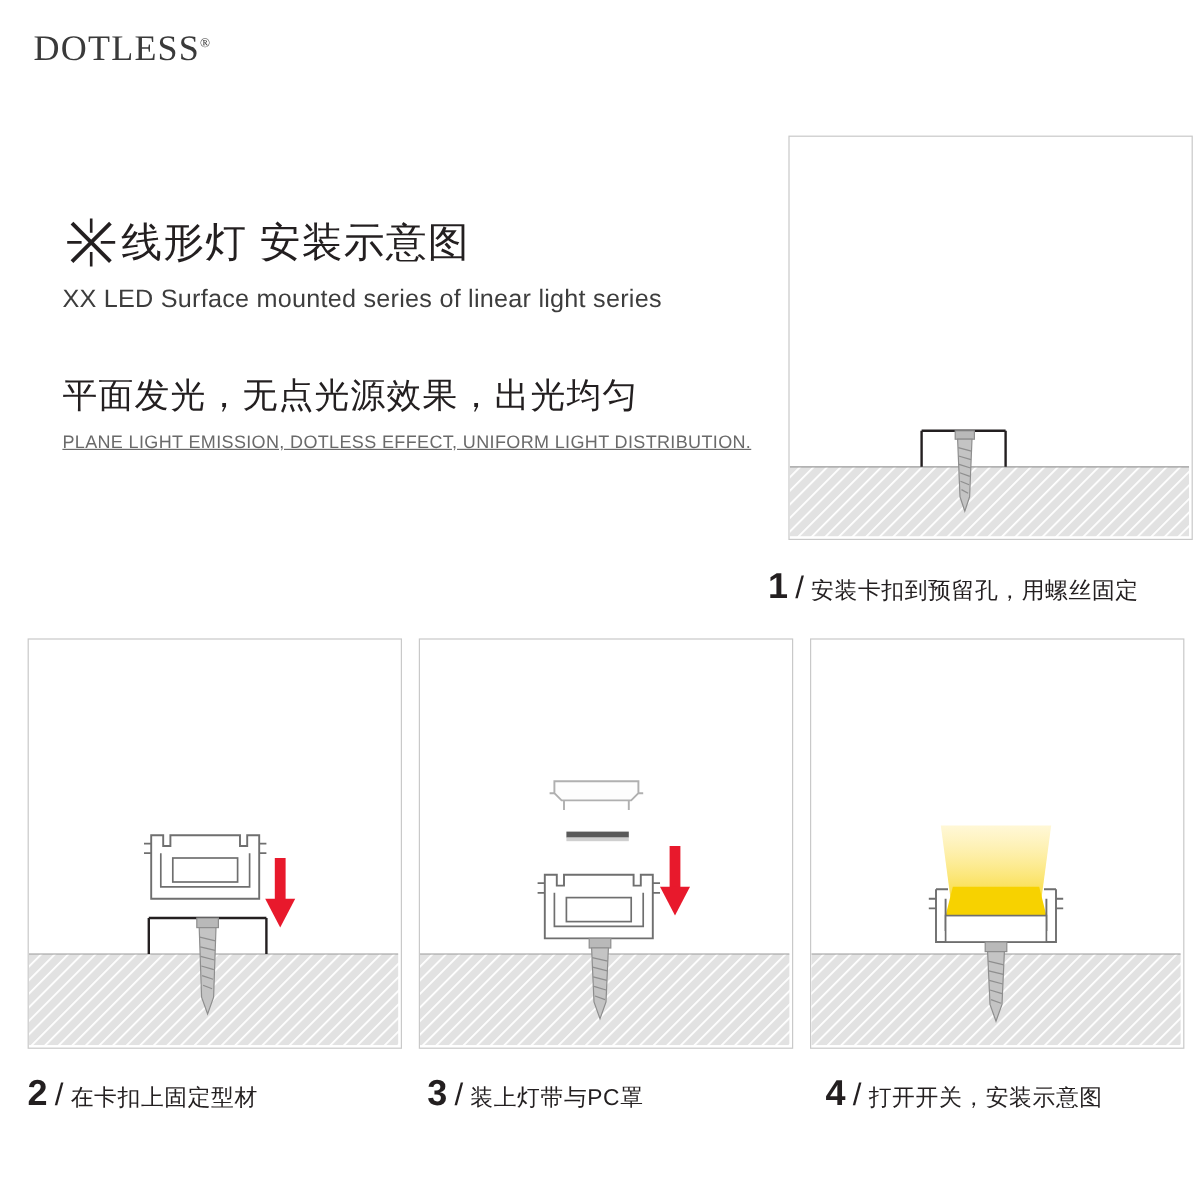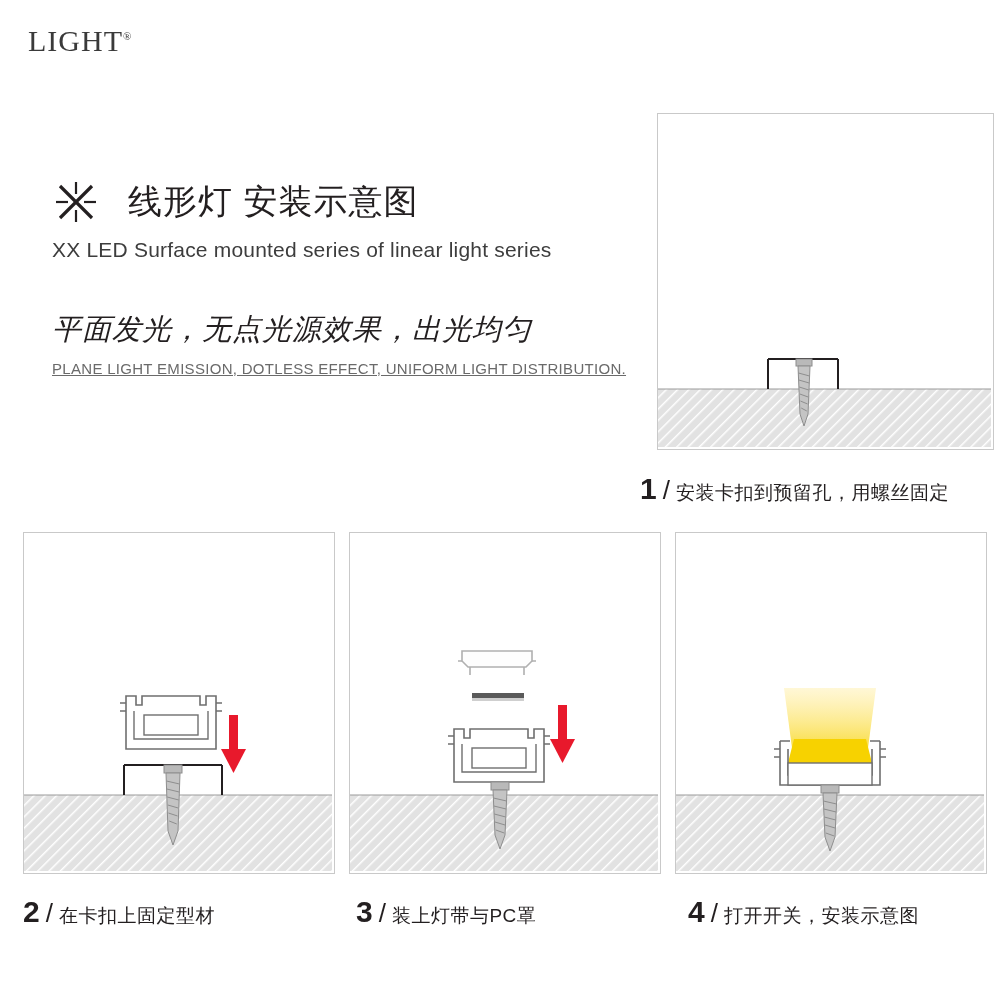--- a/index.html
+++ b/index.html
@@ -14,32 +14,32 @@
   
   .brand{
     position:absolute;left:28px;top:24px;
     font-family:"Liberation Serif","DejaVu Serif",serif;
     font-size:30px;letter-spacing:1px;color:#3a3a3a;font-weight:400;
   }
   .brand .reg{font-size:11px;vertical-align:super;}
 
   
   .headline-wrap{position:absolute;left:52px;top:178px;width:580px;}
-  .title-row{display:flex;align-items:center;gap:28px;}
+  .title-row{display:flex;align-items:center;gap:1px;}
   .x-mark{width:48px;height:48px;flex:0 0 48px;}
   .title-cn{
     font-size:34px;letter-spacing:1px;color:#231f20;font-weight:400;
     white-space:nowrap;
   }
   .title-en{
     margin-top:12px;font-size:21px;color:#3d3d3d;letter-spacing:.2px;
     font-family:"Liberation Sans","DejaVu Sans",sans-serif;
   }
   .sub-cn{
-    margin-top:48px;font-size:29px;color:#231f20;letter-spacing:1px;white-space:nowrap;font-style:italic;
+    margin-top:48px;font-size:29px;color:#231f20;letter-spacing:1px;white-space:nowrap;
   }
   .sub-en{
     margin-top:10px;font-size:15px;color:#6a6a6a;letter-spacing:.3px;white-space:nowrap;text-decoration:underline;
   }
 
   
   .panel{
     position:absolute;border:1px solid #c9c9c9;background:#ffffff;overflow:hidden;
   }
   .panel svg{display:block;}
@@ -64,21 +64,21 @@
   #cap2{left:23px;top:895px;}
   #panel3{left:349px;top:532px;width:310px;height:340px;}
   #cap3{left:356px;top:895px;}
   #panel4{left:675px;top:532px;width:310px;height:340px;}
   #cap4{left:688px;top:895px;}
 </style>
 </head>
 <body>
 
 <div class="brand">
-  <span>LIGHT</span><span class="reg">®</span>
+  <span>DOTLESS</span><span class="reg">®</span>
 </div>
 
 <div class="headline-wrap">
   <div class="title-row">
     <span class="x-mark">
       <svg width="48" height="48" viewBox="0 0 48 48">
         <g stroke="#231f20" stroke-width="3.2" stroke-linecap="butt">
           <line x1="8" y1="8" x2="40" y2="40"></line>
           <line x1="40" y1="8" x2="8" y2="40"></line>
         </g>

